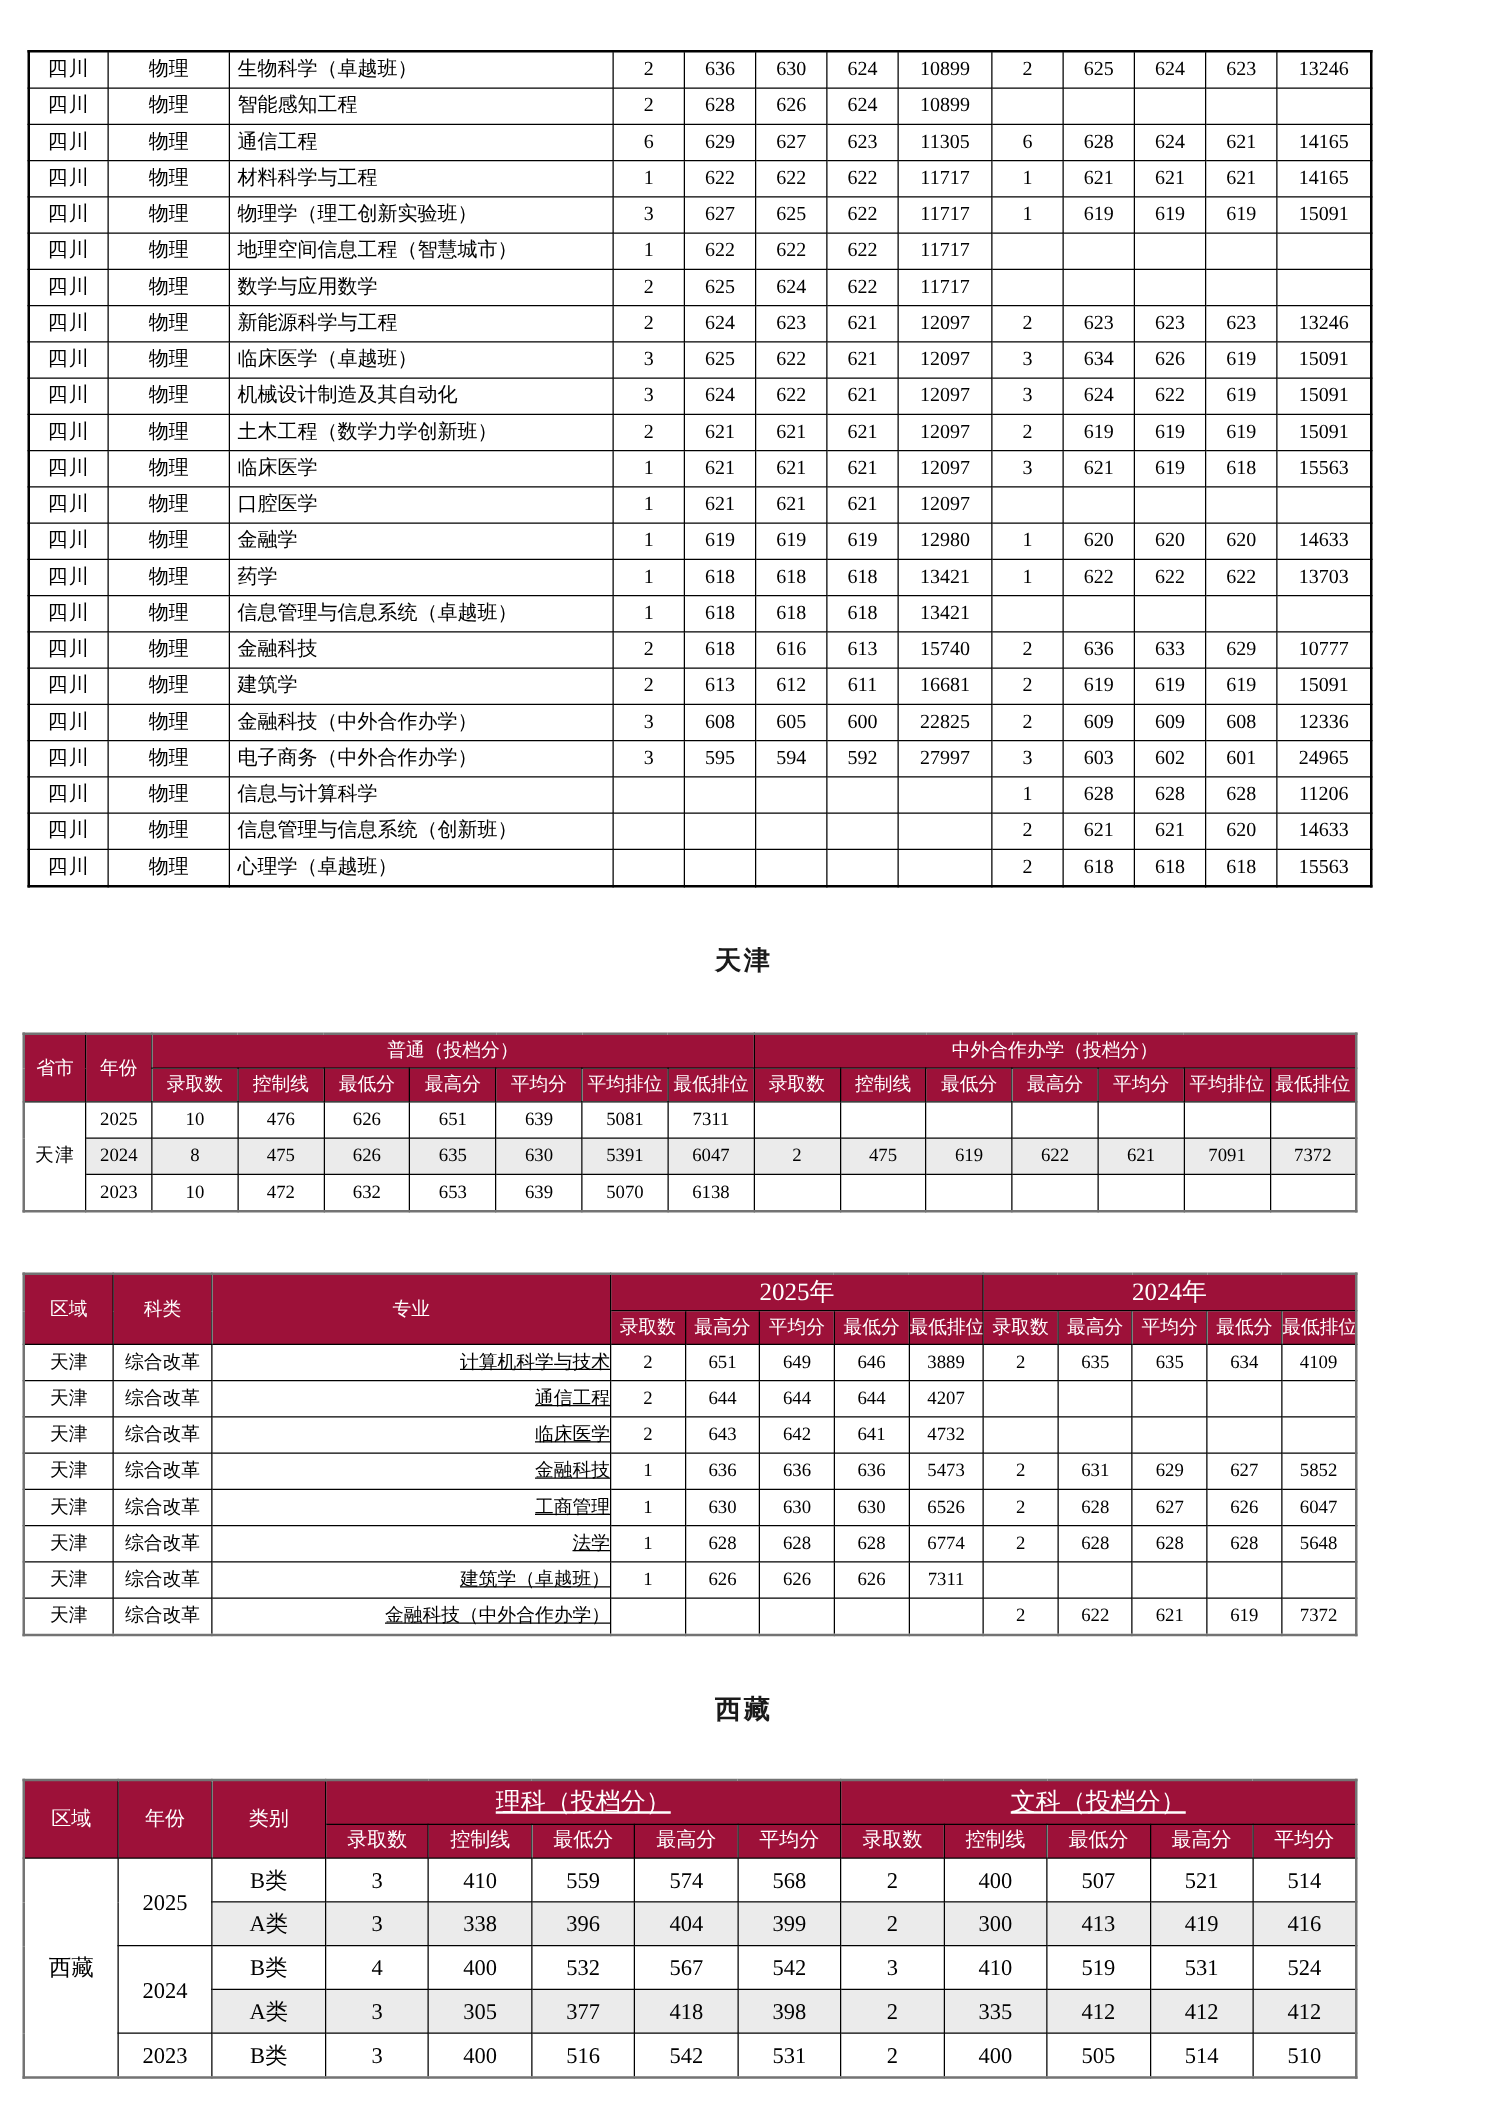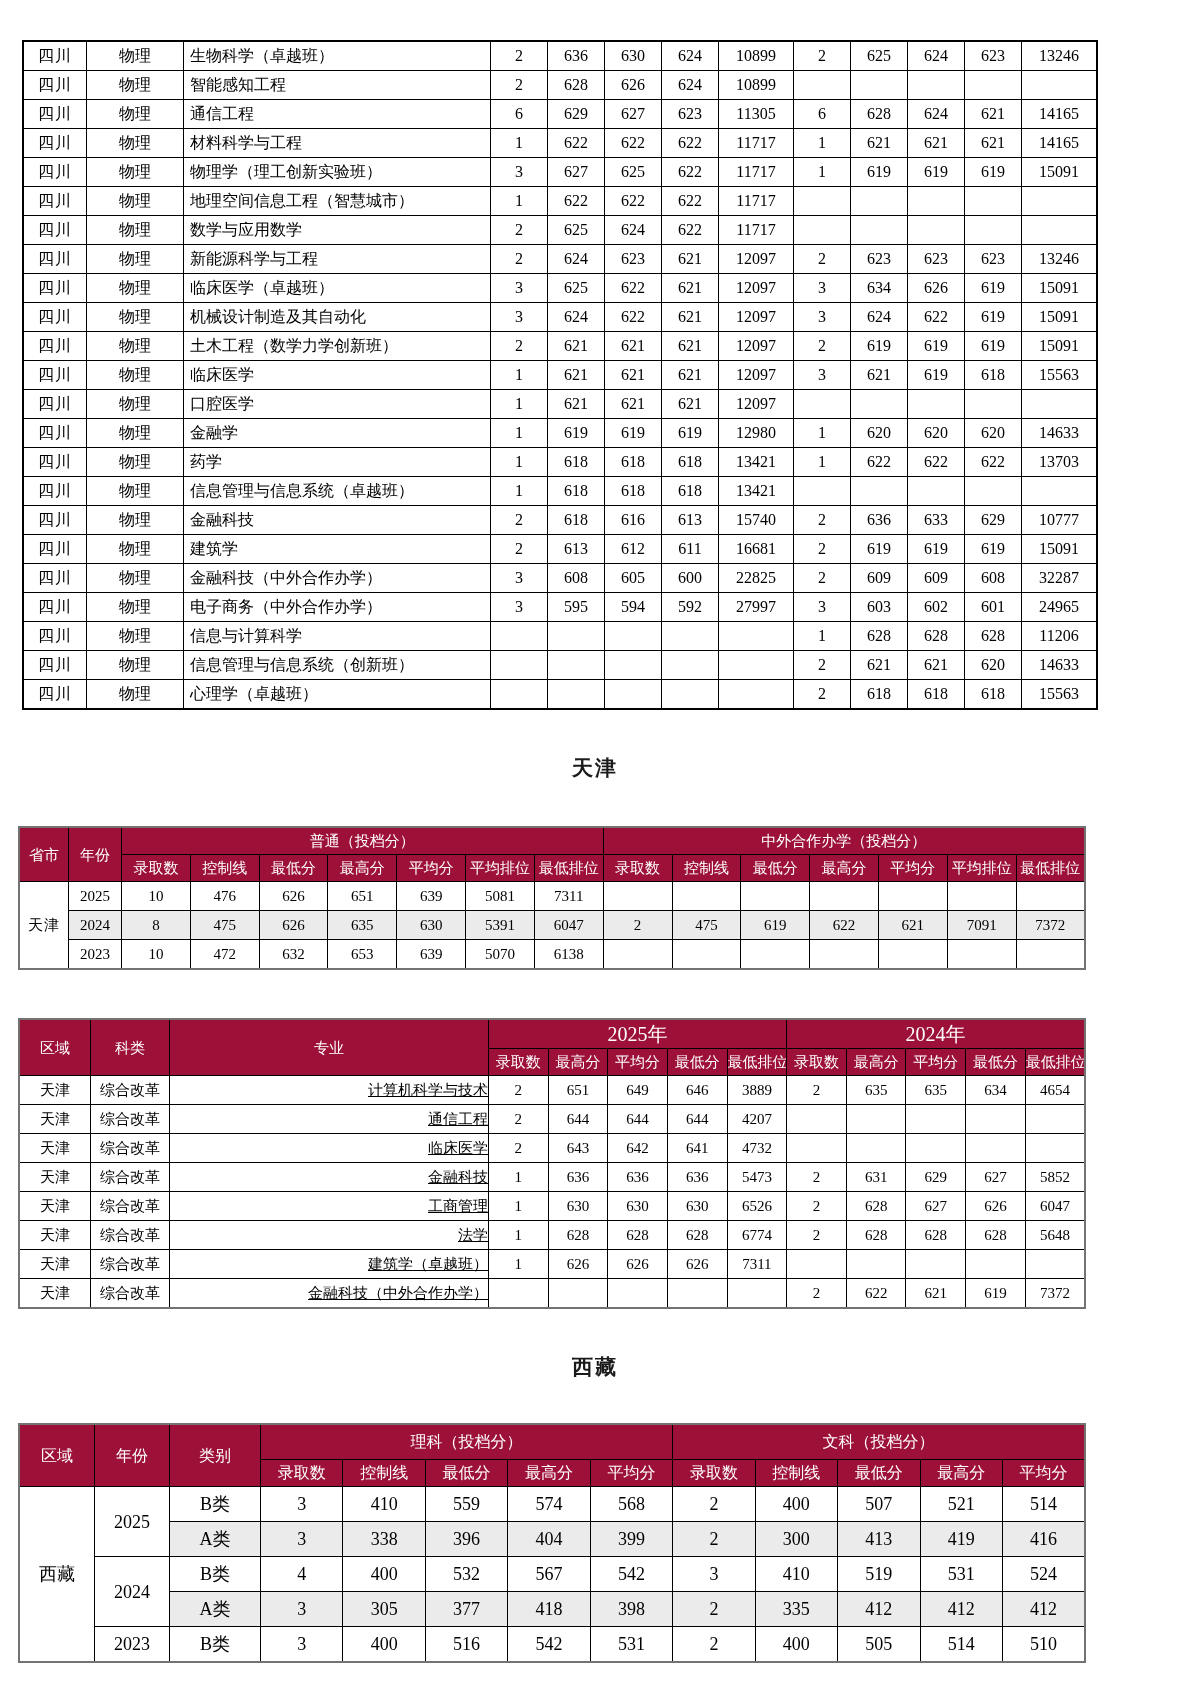--- a/index.html
+++ b/index.html
@@ -121,21 +121,21 @@
     text-decoration: underline;
   }
   .t-tj-maj td.d-type { letter-spacing: 0; }
   .t-tj-maj th.grp { height: 28px; line-height: 28px; font-size: 20px; }
 
   
   .t-xz {
     width: 1068px;
     margin: 16px 0 0 18px;
   }
-  .t-xz th.grp { height: 34px; line-height: 34px; font-size: 16px; }
+  .t-xz th.grp { height: 34px; line-height: 34px; font-size: 20px; text-decoration: underline; }
   .t-xz th { font-size: 16px; }
   .t-xz td { height: 34px; line-height: 34px; font-size: 18px; }
   .t-xz .c-area { width: 74px; }
   .t-xz .c-year { width: 74px; }
   .t-xz .c-cat  { width: 90px; }
   .t-xz .c-v    { width: 104px; }
 
   .spacer-lg { height: 44px; }
   .spacer-md { height: 26px; }
 </style>
@@ -422,21 +422,21 @@
           <td class="c-major">金融科技（中外合作办学）</td>
           <td class="c-num">3</td>
           <td class="c-sc">608</td>
           <td class="c-sc">605</td>
           <td class="c-sc">600</td>
           <td class="c-rk">22825</td>
           <td class="c-num">2</td>
           <td class="c-sc">609</td>
           <td class="c-sc">609</td>
           <td class="c-sc">608</td>
-          <td class="c-rk">32287</td>
+          <td class="c-rk">12336</td>
         </tr>
         <tr>
           <td class="c-prov">四川</td>
           <td class="c-kind">物理</td>
           <td class="c-major">电子商务（中外合作办学）</td>
           <td class="c-num">3</td>
           <td class="c-sc">595</td>
           <td class="c-sc">594</td>
           <td class="c-sc">592</td>
           <td class="c-rk">27997</td>
@@ -612,21 +612,21 @@
           <td class="d-major">计算机科学与技术</td>
           <td>2</td>
           <td>651</td>
           <td>649</td>
           <td>646</td>
           <td>3889</td>
           <td>2</td>
           <td>635</td>
           <td>635</td>
           <td>634</td>
-          <td>4654</td>
+          <td>4109</td>
         </tr>
         <tr>
           <td>天津</td>
           <td class="d-type">综合改革</td>
           <td class="d-major">通信工程</td>
           <td>2</td>
           <td>644</td>
           <td>644</td>
           <td>644</td>
           <td>4207</td>

